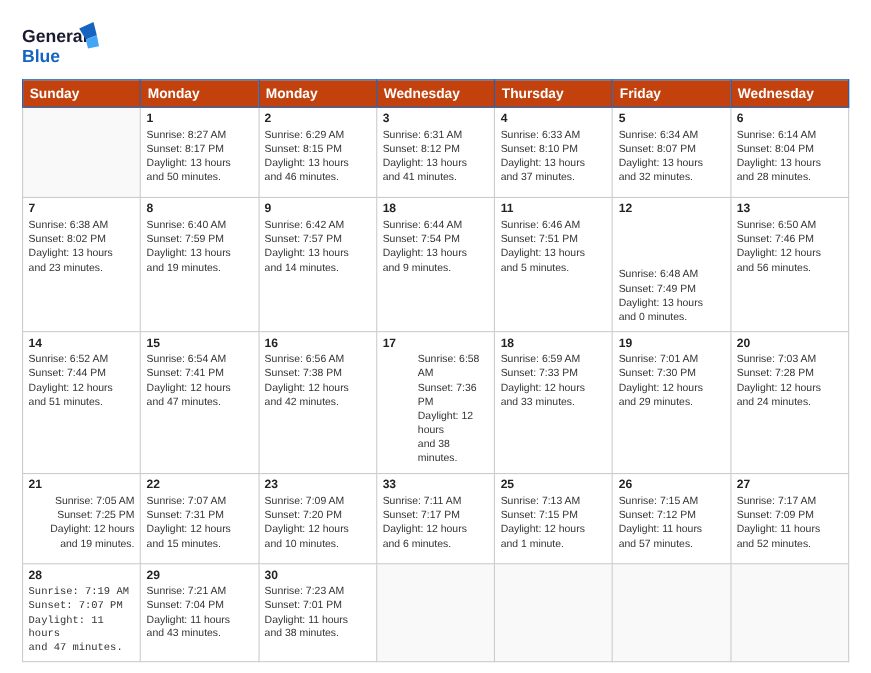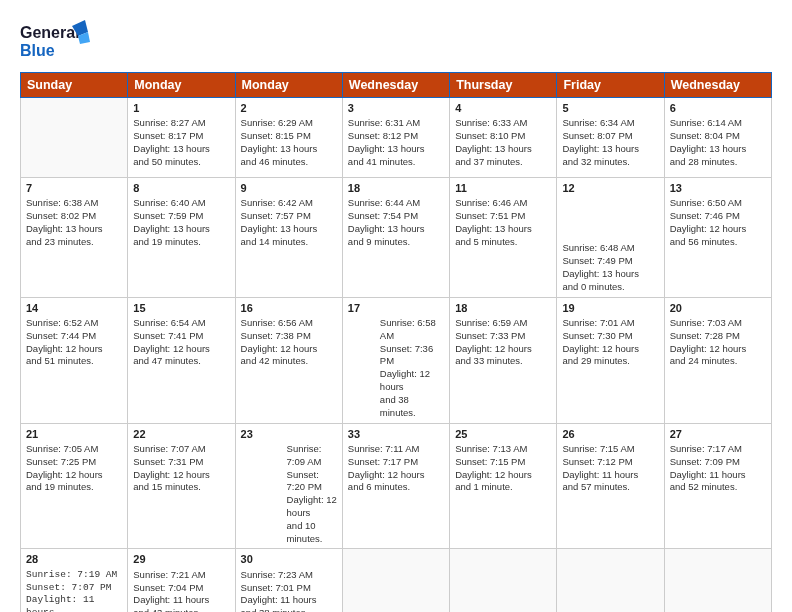--- a/index.html
+++ b/index.html
@@ -256,35 +256,35 @@
             <span class="day-num">20</span>
             <div class="day-info" style="white-space: pre-line;">Sunrise: 7:03 AM
 Sunset: 7:28 PM
 Daylight: 12 hours
 and 24 minutes.</div>
           </td>
         </tr>
         <tr>
           <td>
             <span class="day-num">21</span>
-            <div class="day-info" style="white-space: pre-line;">Sunrise: 7:05 AM
+            <div class="day-info" style="white-space: pre-line; text-align: right;">Sunrise: 7:05 AM
 Sunset: 7:25 PM
 Daylight: 12 hours
 and 19 minutes.</div>
           </td>
           <td>
             <span class="day-num">22</span>
             <div class="day-info" style="white-space: pre-line;">Sunrise: 7:07 AM
 Sunset: 7:31 PM
 Daylight: 12 hours
 and 15 minutes.</div>
           </td>
           <td>
             <span class="day-num">23</span>
-            <div class="day-info" style="white-space: pre-line; margin-left: 46px;">Sunrise: 7:09 AM
+            <div class="day-info" style="white-space: pre-line;">Sunrise: 7:09 AM
 Sunset: 7:20 PM
 Daylight: 12 hours
 and 10 minutes.</div>
           </td>
           <td>
             <span class="day-num">33</span>
             <div class="day-info" style="white-space: pre-line;">Sunrise: 7:11 AM
 Sunset: 7:17 PM
 Daylight: 12 hours
 and 6 minutes.</div>

